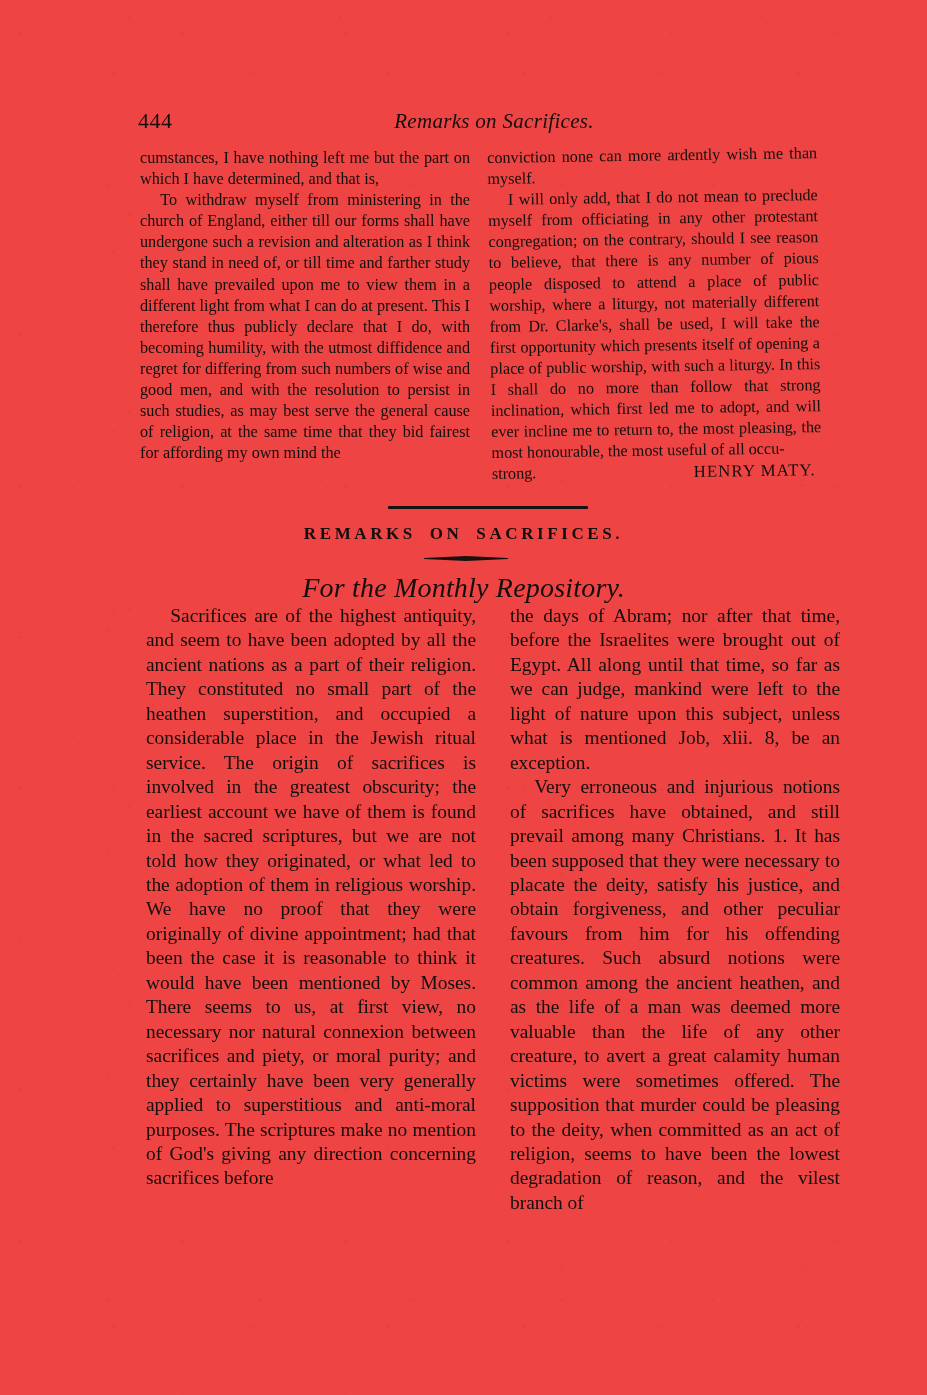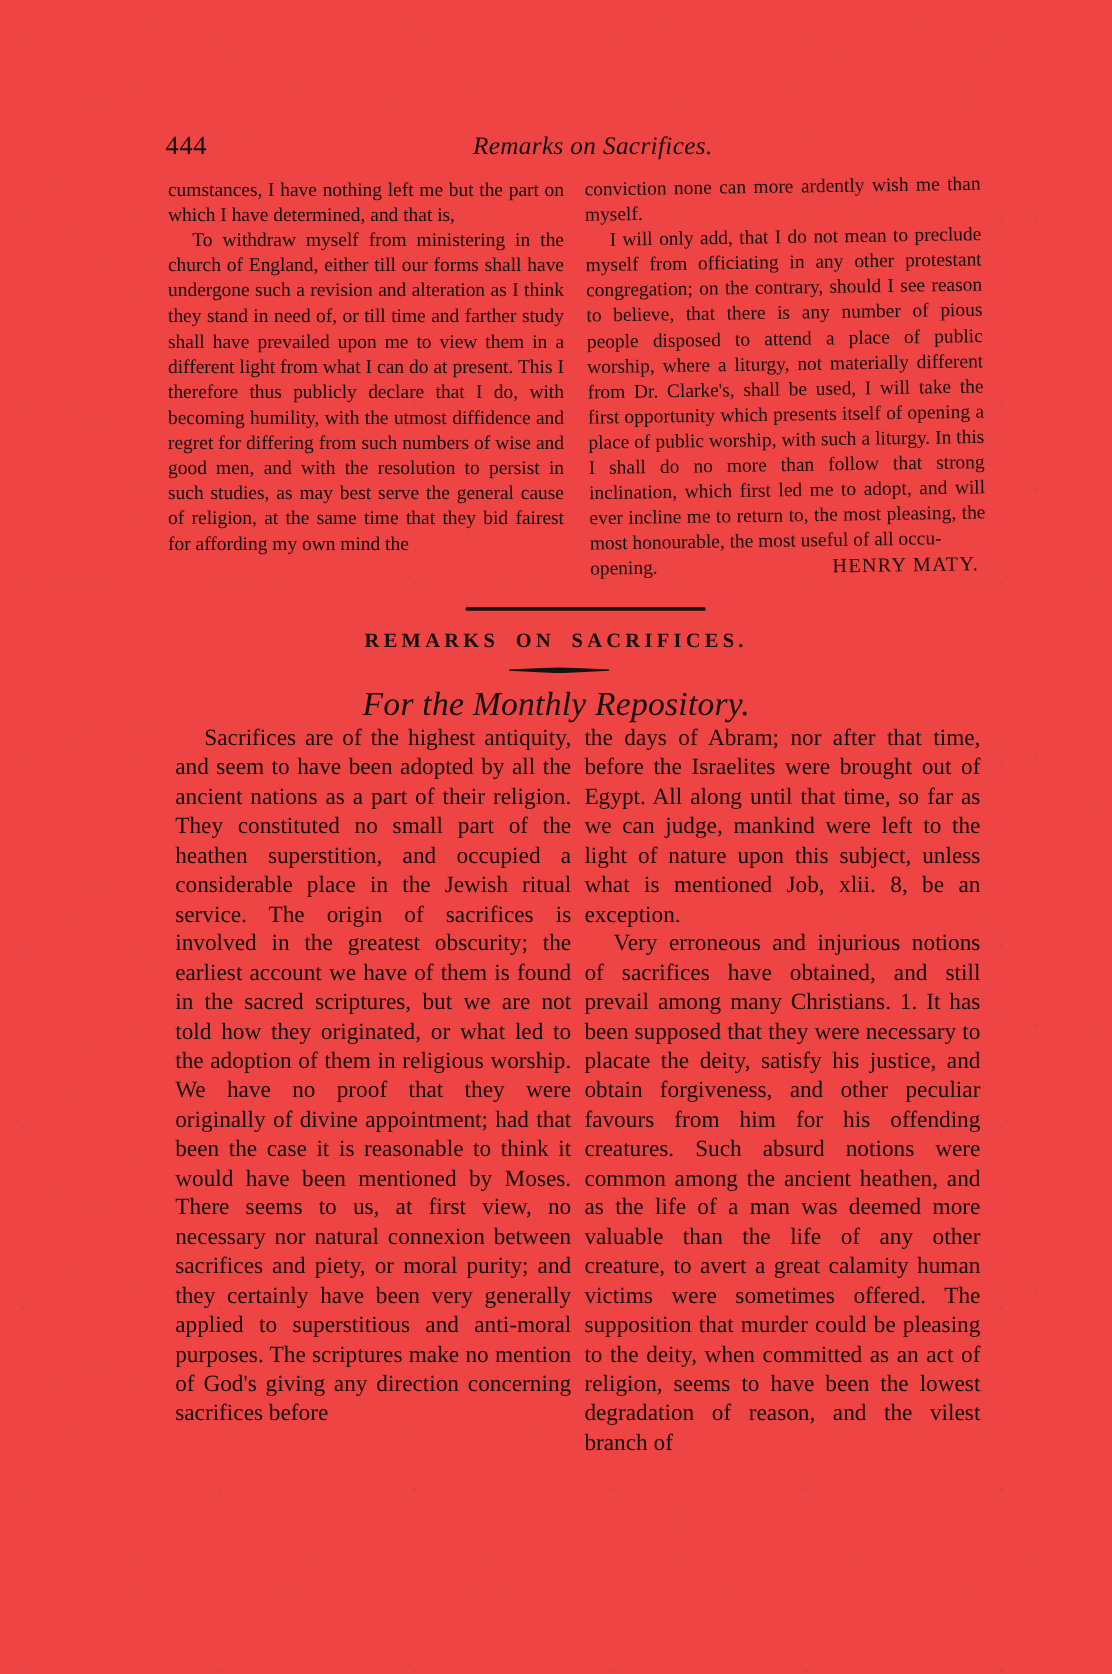--- a/index.html
+++ b/index.html
@@ -138,21 +138,21 @@
     text-align: center;
     font-style: italic;
     font-size: 28px;
     letter-spacing: .2px;
   }
 
   
   .sec-article { left: 0; top: 604px; width: 875px; height: 660px; }
   .sec-article .col { font-size: 19.4px; line-height: 24.45px; }
   .sec-article .col-l { left: 146px; width: 330px; }
-  .sec-article .col-r { left: 487px; width: 330px; }
+  .sec-article .col-r { left: 510px; width: 330px; }
 </style>
 </head>
 <body>
 
 <div class="page">
   <div class="content">
 
     <div class="runhead">
       <span class="folio">444</span>
       <span class="runtitle">Remarks on Sacrifices.</span>
@@ -160,21 +160,21 @@
 
     <div class="cols sec-letter">
       <div class="col col-l">
         <p>cumstances, I have nothing left me but the part on which I have determined, and that is,</p>
         <p class="ind">To withdraw myself from ministering in the church of England, either till our forms shall have undergone such a revision and alteration as I think they stand in need of, or till time and farther study shall have prevailed upon me to view them in a different light from what I can do at present. This I therefore thus publicly declare that I do, with becoming humility, with the utmost diffidence and regret for differing from such numbers of wise and good men, and with the resolution to persist in such studies, as may best serve the general cause of religion, at the same time that they bid fairest for affording my own mind the</p>
       </div>
       <div class="col col-r">
         <p>conviction none can more ardently wish me than myself.</p>
         <p class="ind">I will only add, that I do not mean to preclude myself from officiating in any other protestant congregation; on the contrary, should I see reason to believe, that there is any number of pious people disposed to attend a place of public worship, where a liturgy, not materially different from Dr. Clarke's, shall be used, I will take the first opportunity which presents itself of opening a place of public worship, with such a liturgy. In this I shall do no more than follow that strong inclination, which first led me to adopt, and will ever incline me to return to, the most pleasing, the most honourable, the most useful of all occu-</p>
         <div class="sig-line">
-          <span>opening.</span>
+          <span>strong.</span>
           <span class="signature">HENRY MATY.</span>
         </div>
       </div>
     </div>
 
     <div class="rule-long"></div>
     <div class="art-title">REMARKS ON SACRIFICES.</div>
     <div class="rule-short"></div>
     <div class="byline">For the Monthly Repository.</div>
 

